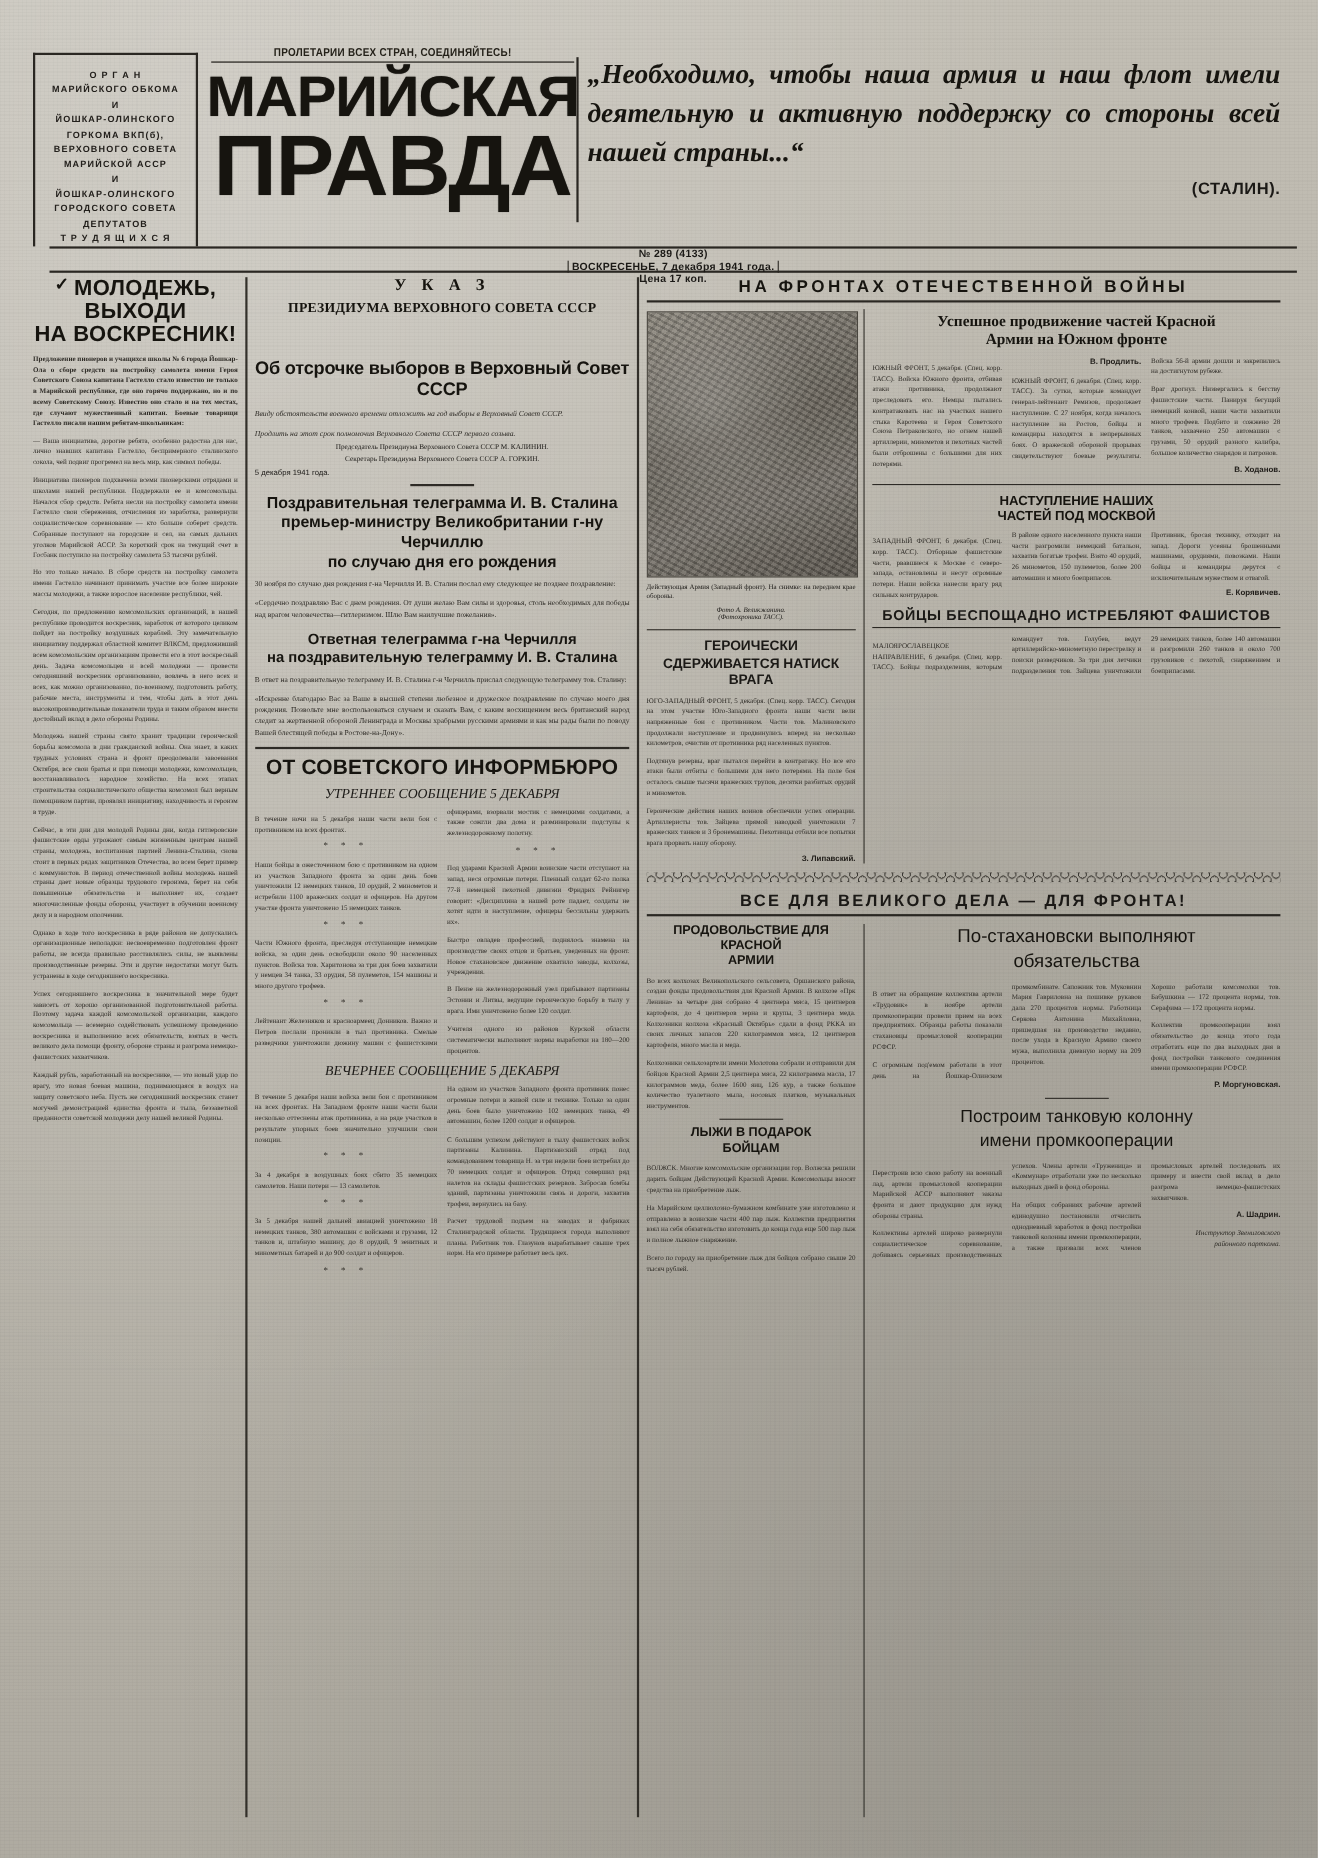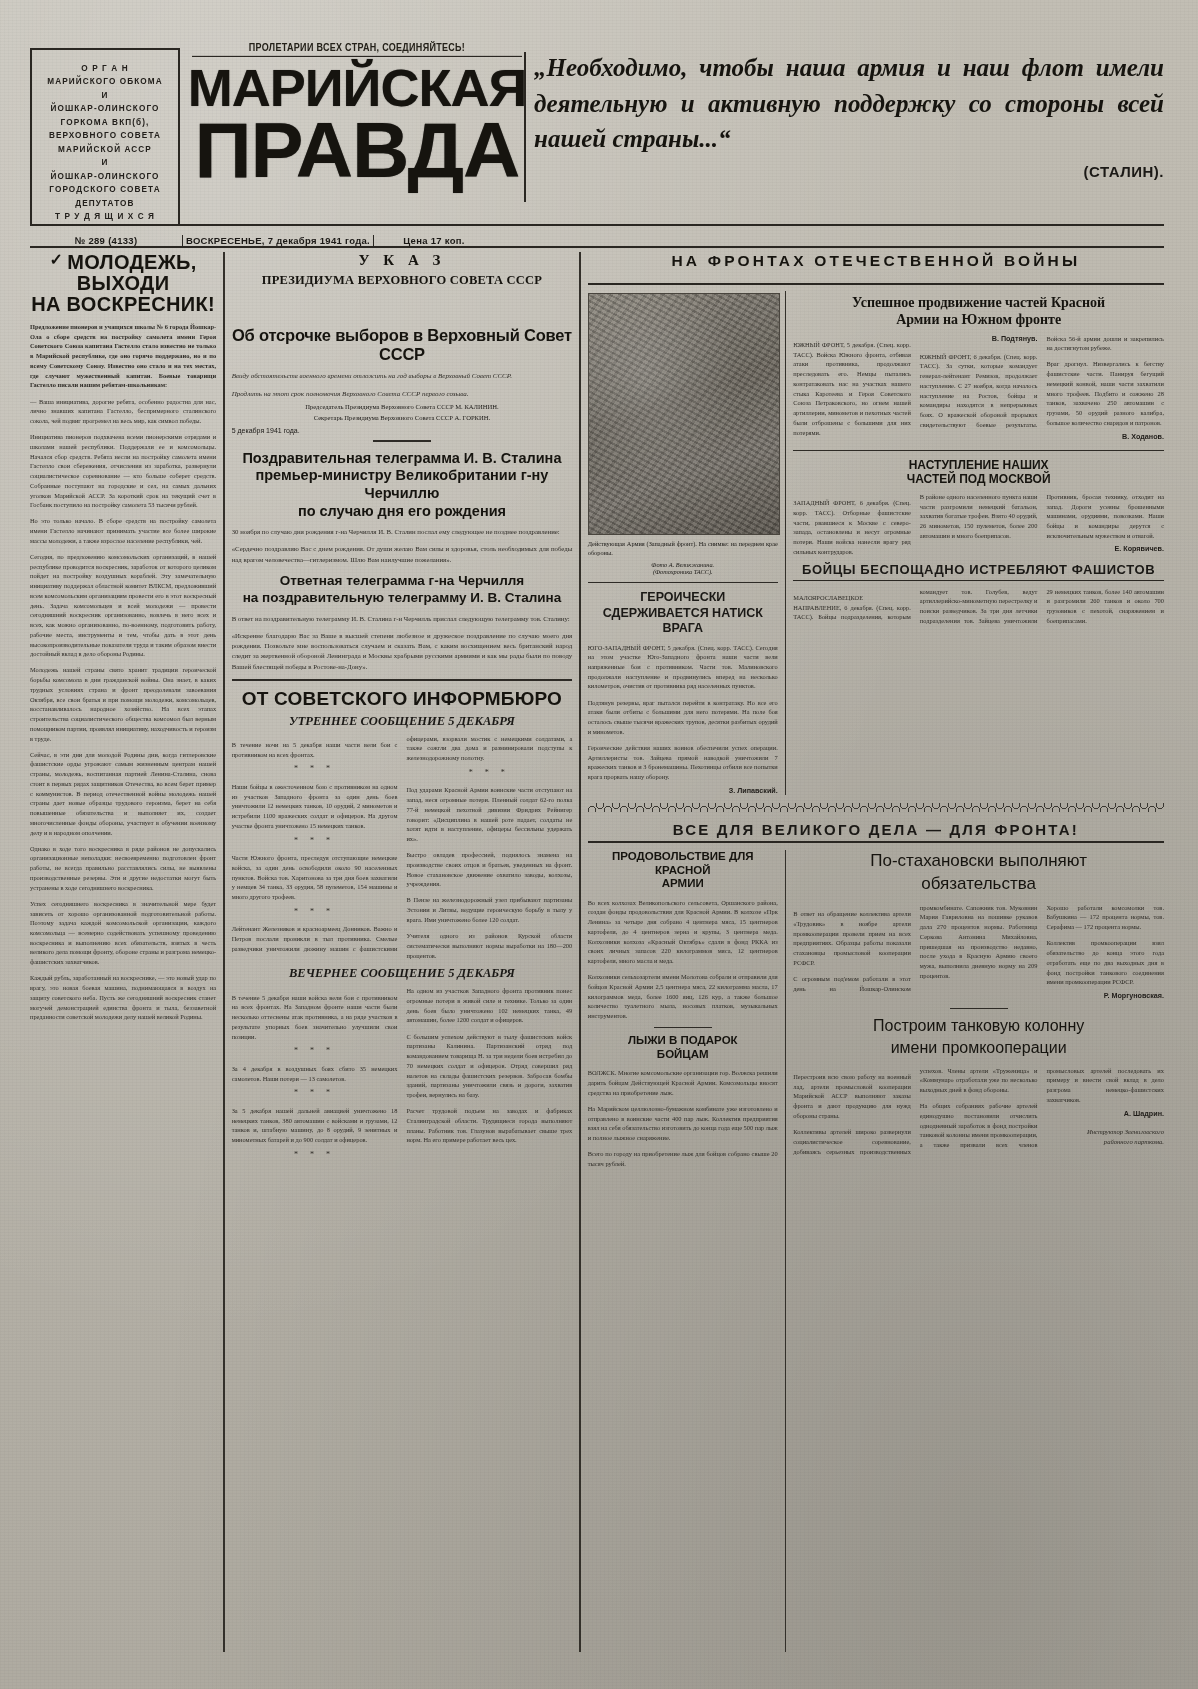--- a/index.html
+++ b/index.html
@@ -65,23 +65,23 @@
     font-style:italic;font-weight:700;font-size:25px;line-height:1.42;
     color:#16140f;text-align:justify;
   }
   .quote-src{
     font-family:"Liberation Sans", sans-serif;
     font-size:15px;font-weight:700;text-align:right;margin-top:6px;letter-spacing:.5px;
   }
   .mast-vrule{position:absolute;left:510px;top:12px;width:2px;height:150px;background:#2a2722;}
 
   .dateline{
-    position:absolute;left:16px;top:184px;width:1134px;height:20px;
+    position:absolute;left:31px;top:184px;width:1134px;height:20px;
     border-top:2px solid #2a2722;border-bottom:2px solid #2a2722;
-    display:flex;align-items:flex-end;
+    display:flex;align-items:center;flex-direction:column;
   }
   .dl-cell{
     font-family:"Liberation Sans", sans-serif;
     font-size:9.5px;font-weight:700;text-align:center;letter-spacing:.3px;
   }
   .dl-a{width:152px;}
   .dl-b{width:190px;border-left:1.5px solid #2a2722;border-right:1.5px solid #2a2722;}
   .dl-c{width:120px;}
 
   
@@ -122,28 +122,28 @@
   
   .ukaz{font-size:15px;letter-spacing:5px;margin-bottom:4px;}
   .ukaz-sub{font-size:12.5px;letter-spacing:.2px;margin-bottom:6px;}
   .ukaz-title{font-size:16.5px;letter-spacing:-.2px;margin-bottom:5px;margin-top:38px;}
   .sig-line{font-family:"Liberation Serif", serif;font-size:6.6px;text-align:center;margin-top:4px;}
   .date-left{font-family:Liberation Sans, sans-serif;font-size:7px;margin-top:6px;}
 
   .tg-head{font-size:14.5px;line-height:1.22;margin:8px 0 6px;}
   .tg-head2{font-size:13.5px;line-height:1.25;margin:8px 0 6px;}
   .inf-head{font-size:19px;letter-spacing:.2px;margin:6px 0 4px;}
-  .inf-sub{font-family:"Liberation Serif", serif;font-weight:700;font-style:italic;font-size:12.5px;text-align:center;margin-bottom:5px;}
+  .inf-sub{font-family:"Liberation Serif", serif;font-weight:400;font-style:italic;font-size:12.5px;text-align:center;margin-bottom:5px;}
   .stars{font-size:8px;text-align:center;letter-spacing:5px;margin:4px 0;color:#2e2b26;}
 
   
   .front-banner{
     font-family:"Liberation Sans", sans-serif;font-weight:700;font-size:15.5px;
     letter-spacing:3.2px;text-align:center;border-bottom:2px solid #2a2722;
-    padding-bottom:13px;margin-bottom:6px;color:#16140f;
+    padding-bottom:3px;margin-bottom:6px;color:#16140f;
   }
   .art-head{font-size:14px;line-height:1.2;margin:4px 0 5px;}
   .art-head-s{font-size:12px;line-height:1.2;margin:4px 0 5px;}
   .art-head-sans{font-family:"Liberation Sans", sans-serif;font-weight:700;font-size:12.5px;line-height:1.22;text-align:center;margin:4px 0 5px;}
   .photo{
     width:100%;height:240px;margin:2px 0 4px;
     background:
       radial-gradient(ellipse at 30% 35%, rgba(255,255,255,.16), rgba(0,0,0,0) 50%),
       repeating-linear-gradient(28deg, rgba(0,0,0,.16) 0 2px, rgba(255,255,255,.05) 2px 5px),
       repeating-linear-gradient(-55deg, rgba(0,0,0,.10) 0 3px, rgba(255,255,255,.04) 3px 7px),
@@ -322,21 +322,21 @@
           <div class="byline">З. Липавский.</div>
         </div>
 
         <div class="sep"></div>
 
         <div style="flex:1;">
           <div class="hd-serif-c art-head" style="white-space:pre-line">Успешное продвижение частей Красной
 Армии на Южном фронте</div>
           <div class="bodytext three">
             <p class="blk">ЮЖНЫЙ ФРОНТ, 5 декабря. (Спец. корр. ТАСС). Войска Южного фронта, отбивая атаки противника, продолжают преследовать его. Немцы пытались контратаковать нас на участках нашего стыка Каротеева и Героя Советского Союза Петраковского, но огнем нашей артиллерии, минометов и пехотных частей были отброшены с большими для них потерями.</p>
-            <p class="byline">В. Подтянув.</p>
+            <p class="byline">В. Продлить.</p>
             <p class="blk">ЮЖНЫЙ ФРОНТ, 6 декабря. (Спец. корр. ТАСС). За сутки, которые командует генерал-лейтенант Ремизов, продолжает наступление. С 27 ноября, когда началось наступление на Ростов, бойцы и командиры находятся в непрерывных боях. О вражеской обороной прорывах свидетельствуют боевые результаты. Войска 56-й армии дошли и закрепились на достигнутом рубеже.</p>
             <p class="blk">Враг дрогнул. Низвергались к бегству фашистские части. Панируя бегущий немецкий конвой, наши части захватили много трофеев. Подбито и сожжено 28 танков, захвачено 250 автомашин с грузами, 50 орудий разного калибра, большое количество снарядов и патронов.</p>
             <p class="byline">В. Ходанов.</p>
           </div>
 
           <div class="rule-w"></div>
           <div class="hd-sans-c art-head-s" style="white-space:pre-line">НАСТУПЛЕНИЕ НАШИХ
 ЧАСТЕЙ ПОД МОСКВОЙ</div>
           <div class="bodytext three">
             <p class="blk">ЗАПАДНЫЙ ФРОНТ, 6 декабря. (Спец. корр. ТАСС). Отборные фашистские части, рвавшиеся к Москве с северо-запада, остановлены и несут огромные потери. Наши войска нанесли врагу ряд сильных контрударов.</p>

